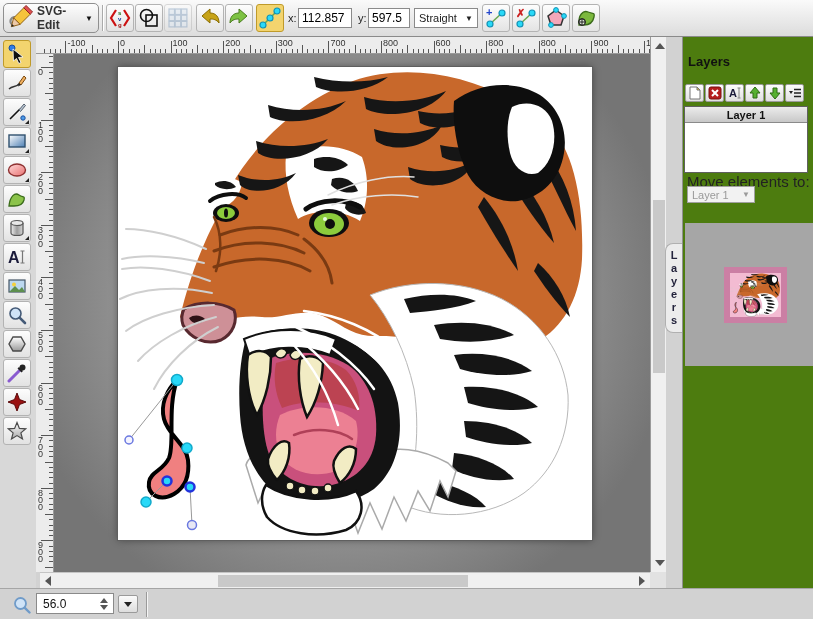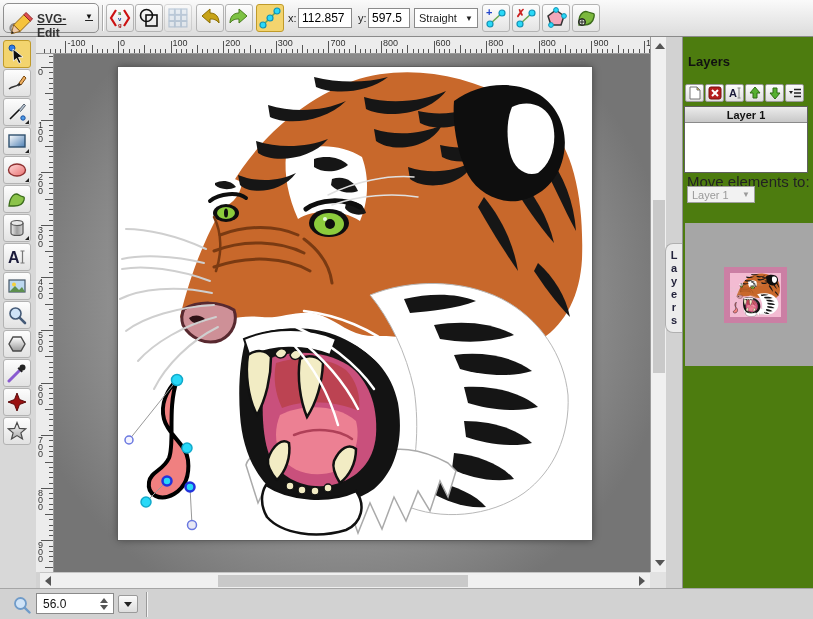--- a/index.html
+++ b/index.html
@@ -8,21 +8,21 @@
   #app { position:relative; width:813px; height:619px; background:#d2d2d2; overflow:hidden; }
 
   
   #toolbar-top { position:absolute; left:0; top:0; width:813px; height:37px;
     background:linear-gradient(#fafafa,#dcdcdc); border-bottom:1px solid #8a8a8a; }
   .tbtn { position:absolute; top:4px; width:28px; height:28px; border:1px solid #b3b3b3; border-radius:3px;
     background:linear-gradient(#fdfdfd,#e3e3e3); display:flex; align-items:center; justify-content:center; cursor:pointer; }
   .tbtn.active { background:#f3d46e; border-color:#bf9a2a; }
   .tbtn.disabled { opacity:.45; }
   #logo-btn { position:absolute; left:3px; top:3px; width:96px; height:30px; border:1px solid #8f8f8f; border-radius:5px;
-    background:linear-gradient(#fdfdfd,#dedede); display:flex; align-items:flex-start; gap:4px; padding:8px 5px; cursor:pointer;text-decoration:underline; }
+    background:linear-gradient(#fdfdfd,#dedede); display:flex; align-items:center; gap:4px; padding:8px 5px; cursor:pointer; }
   #logo-btn .lbl { font-weight:bold; font-size:12px; color:#333; }
   #logo-btn .caret { font-size:8px; color:#111; }
   .tsep { position:absolute; top:5px; width:1px; height:26px; background:#aaa; box-shadow:1px 0 0 #fff; }
   .coord-lbl { position:absolute; top:12px; font-size:11px; color:#222; }
   .coord-input { position:absolute; top:8px; height:20px; border:1px solid #8a8a8a; background:#fff; font-size:12px;
     font-family:"Liberation Sans",sans-serif; padding:0 3px; }
   #seg-select { position:absolute; left:414px; top:8px; width:64px; height:20px; border:1px solid #8a8a8a; background:#fff;
     display:flex; align-items:center; justify-content:space-between; padding:0 4px; cursor:pointer; }
   #seg-select .caret { font-size:8px; }
 

